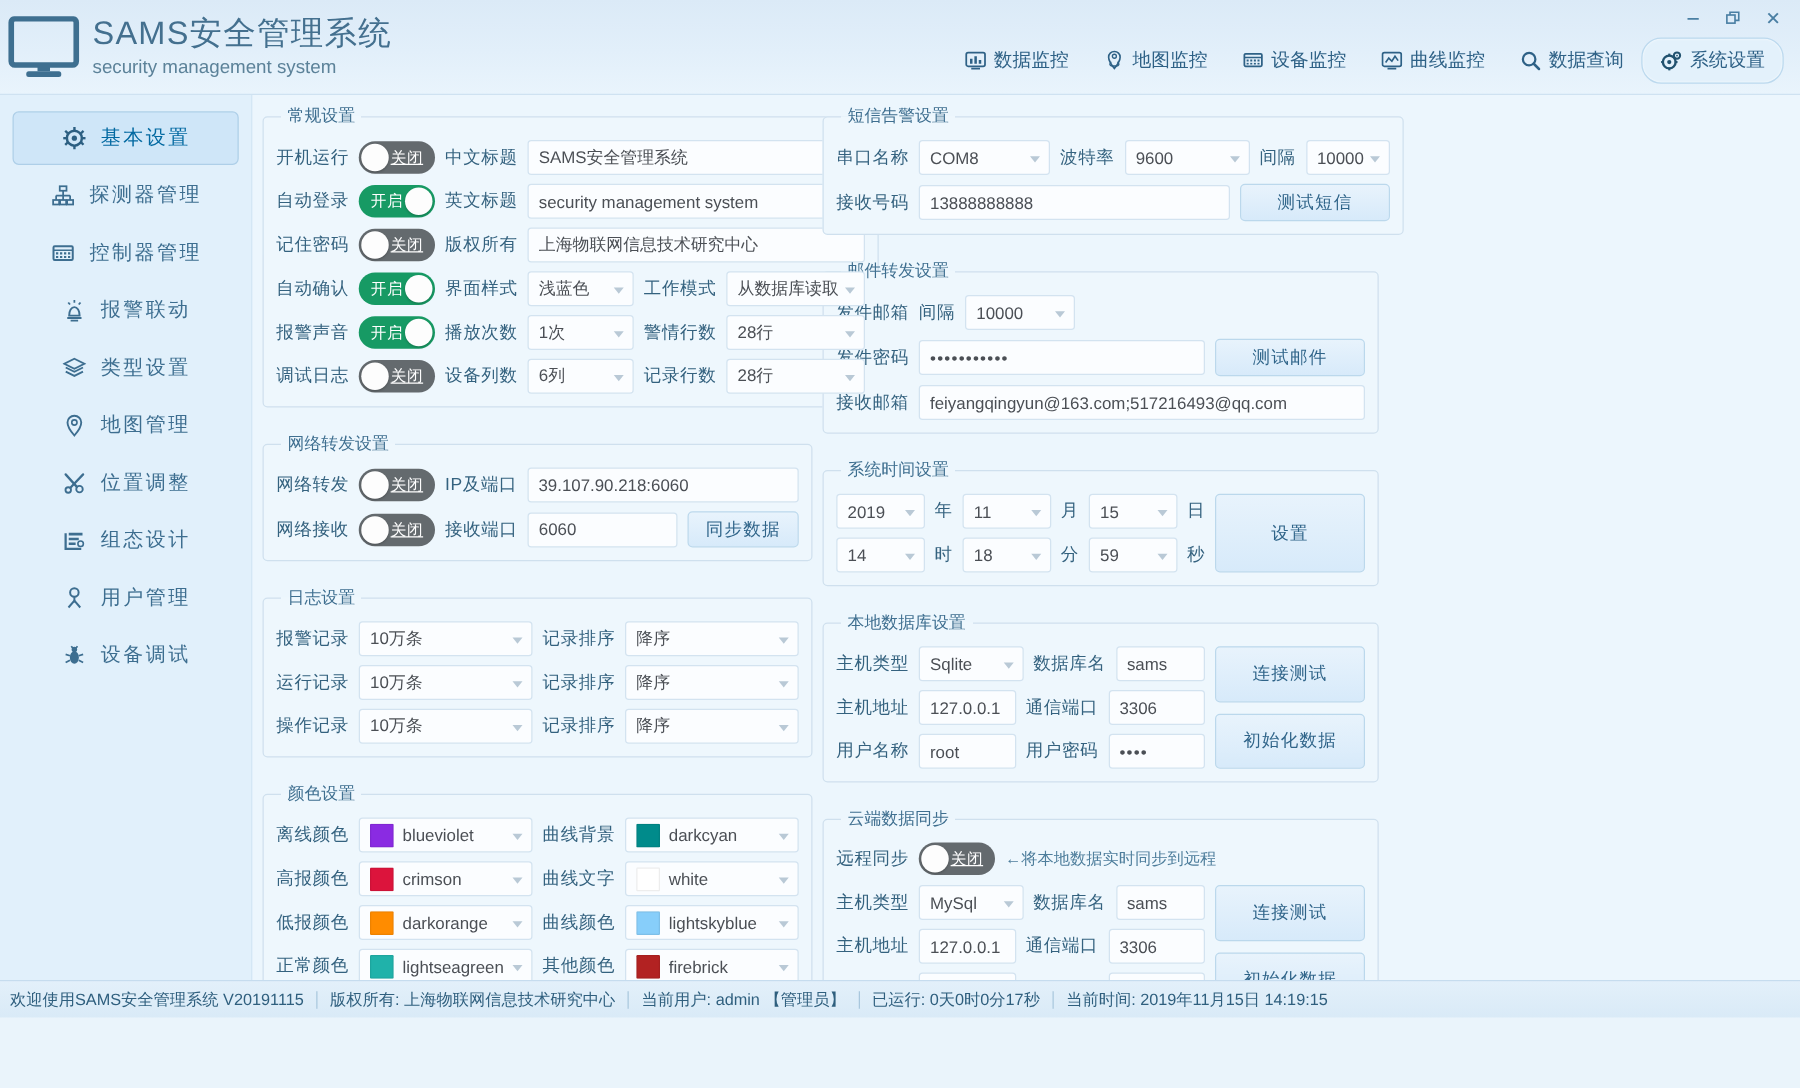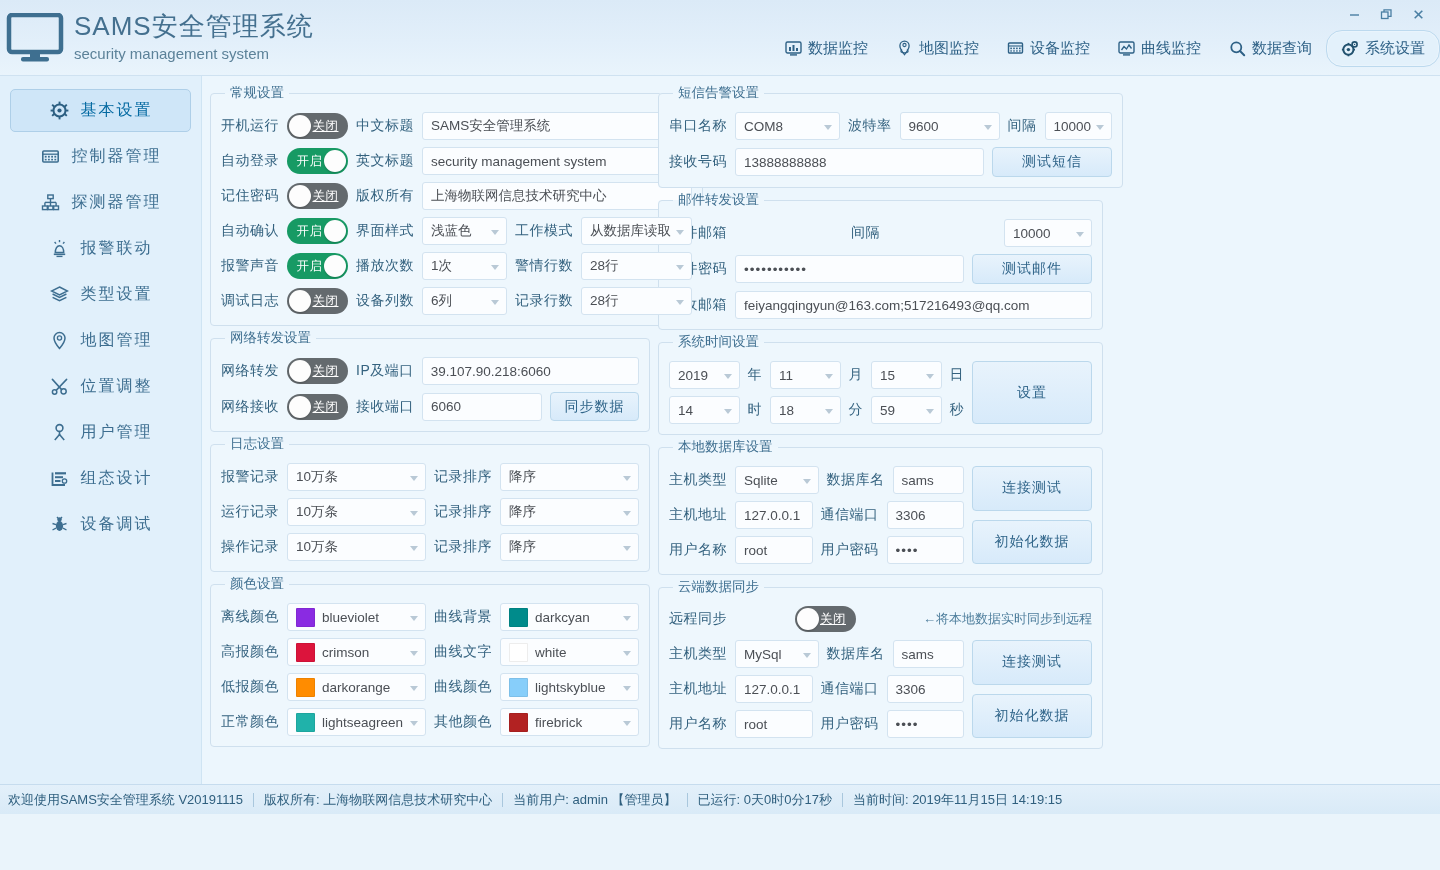--- a/index.html
+++ b/index.html
@@ -35,21 +35,21 @@
   .monitor-icon { width: 58px; height: 50px; }
   .brand { display:flex; flex-direction:column; justify-content:center; margin-left: 4px; }
   .brand-cn {
     font-size: 26px; color:#44708f; letter-spacing: 1px; line-height: 1.15;
     font-weight: 400;
   }
   .brand-en {
     font-size: 15px; color:#5c8299; line-height: 1.3; margin-top: 2px;
   }
   .topnav {
-    position:absolute; right: 0; top: 30px;
+    position:absolute; right: 13px; top: 30px;
     display:flex; align-items:center; gap: 0px;
   }
   .nav-item {
     display:flex; align-items:center; gap:6px;
     padding: 8px 14px;
     font-size: 15px; color:#2e6186;
     border-radius: 16px;
     cursor: pointer;
     white-space: nowrap;
   }
@@ -98,36 +98,36 @@
 
   
   .content {
     flex: 1 1 auto;
     position: relative;
     background: #ecf6fd;
     padding: 8px 8px 0 8px;
     overflow: hidden;
   }
   .columns { display:flex; gap: 8px; align-items: flex-start; }
-  .col { display:flex; flex-direction:column; gap: 3px; }
+  .col { display:flex; flex-direction:column; gap: 20px; }
   .col-left  { width: 440px; }
   .col-right { width: 445px; }
 
   fieldset.panel {
     border: 1px solid #cfe0ee;
     border-radius: 4px;
     padding: 8px 10px 10px 10px;
     background: #eef7fd;
   }
   fieldset.panel > legend {
     font-size: 13.5px; color:#3f6f90; padding: 0 5px; margin-left: 4px;
   }
 
   .row { display:flex; align-items:center; gap: 8px; margin-top: 7px; }
-  .row:first-of-type { margin-top: 2px; justify-content: space-between; }
+  .row:first-of-type { margin-top: 2px; }
   .lbl {
     font-size: 14px; color:#34627f; white-space:nowrap;
     letter-spacing: .5px;
   }
 
   
   .inp {
     height: 28px;
     border: 1px solid #d3e3f0;
     border-radius: 3px;
@@ -349,55 +349,55 @@
             </g>
           </svg>
         </span>
         <span>基本设置</span>
       </div>
 
 
       <div class="side-item">
         <span class="si-icon">
           <svg width="19" height="19" viewBox="0 0 19 19">
+            <rect x="6.8" y="2" width="5.4" height="3.6" fill="none" stroke="#3d6e90" stroke-width="1.4"></rect>
+            <rect x="1.5" y="13" width="4.8" height="3.6" fill="none" stroke="#3d6e90" stroke-width="1.4"></rect>
+            <rect x="7.1" y="13" width="4.8" height="3.6" fill="none" stroke="#3d6e90" stroke-width="1.4"></rect>
+            <rect x="12.7" y="13" width="4.8" height="3.6" fill="none" stroke="#3d6e90" stroke-width="1.4"></rect>
+            <line x1="9.5" y1="5.6" x2="9.5" y2="9.4" stroke="#3d6e90" stroke-width="1.4"></line>
+            <line x1="3.9" y1="9.4" x2="15.1" y2="9.4" stroke="#3d6e90" stroke-width="1.4"></line>
+            <line x1="3.9" y1="9.4" x2="3.9" y2="13" stroke="#3d6e90" stroke-width="1.4"></line>
+            <line x1="9.5" y1="9.4" x2="9.5" y2="13" stroke="#3d6e90" stroke-width="1.4"></line>
+            <line x1="15.1" y1="9.4" x2="15.1" y2="13" stroke="#3d6e90" stroke-width="1.4"></line>
+          </svg>
+        </span>
+        <span>探测器管理</span>
+      </div>
+
+      <div class="side-item">
+        <span class="si-icon">
+          <svg width="19" height="19" viewBox="0 0 19 19">
             <rect x="1.8" y="4" width="15.4" height="11" rx="1" fill="none" stroke="#3d6e90" stroke-width="1.6"></rect>
             <line x1="1.8" y1="7.2" x2="17.2" y2="7.2" stroke="#3d6e90" stroke-width="1.3"></line>
             <rect x="3.8" y="8.8" width="1.8" height="1.8" fill="#3d6e90"></rect>
             <rect x="7" y="8.8" width="1.8" height="1.8" fill="#3d6e90"></rect>
             <rect x="10.2" y="8.8" width="1.8" height="1.8" fill="#3d6e90"></rect>
             <rect x="13.4" y="8.8" width="1.8" height="1.8" fill="#3d6e90"></rect>
             <rect x="3.8" y="11.8" width="1.8" height="1.6" fill="#3d6e90"></rect>
             <rect x="7" y="11.8" width="1.8" height="1.6" fill="#3d6e90"></rect>
             <rect x="10.2" y="11.8" width="1.8" height="1.6" fill="#3d6e90"></rect>
             <rect x="13.4" y="11.8" width="1.8" height="1.6" fill="#3d6e90"></rect>
           </svg>
         </span>
         <span>控制器管理</span>
       </div>
 
       <div class="side-item">
         <span class="si-icon">
           <svg width="19" height="19" viewBox="0 0 19 19">
-            <rect x="6.8" y="2" width="5.4" height="3.6" fill="none" stroke="#3d6e90" stroke-width="1.4"></rect>
-            <rect x="1.5" y="13" width="4.8" height="3.6" fill="none" stroke="#3d6e90" stroke-width="1.4"></rect>
-            <rect x="7.1" y="13" width="4.8" height="3.6" fill="none" stroke="#3d6e90" stroke-width="1.4"></rect>
-            <rect x="12.7" y="13" width="4.8" height="3.6" fill="none" stroke="#3d6e90" stroke-width="1.4"></rect>
-            <line x1="9.5" y1="5.6" x2="9.5" y2="9.4" stroke="#3d6e90" stroke-width="1.4"></line>
-            <line x1="3.9" y1="9.4" x2="15.1" y2="9.4" stroke="#3d6e90" stroke-width="1.4"></line>
-            <line x1="3.9" y1="9.4" x2="3.9" y2="13" stroke="#3d6e90" stroke-width="1.4"></line>
-            <line x1="9.5" y1="9.4" x2="9.5" y2="13" stroke="#3d6e90" stroke-width="1.4"></line>
-            <line x1="15.1" y1="9.4" x2="15.1" y2="13" stroke="#3d6e90" stroke-width="1.4"></line>
-          </svg>
-        </span>
-        <span>探测器管理</span>
-      </div>
-
-      <div class="side-item">
-        <span class="si-icon">
-          <svg width="19" height="19" viewBox="0 0 19 19">
             <line x1="9.5" y1="1" x2="9.5" y2="3.2" stroke="#3d6e90" stroke-width="1.4"></line>
             <line x1="4.6" y1="3" x2="6" y2="4.6" stroke="#3d6e90" stroke-width="1.4"></line>
             <line x1="14.4" y1="3" x2="13" y2="4.6" stroke="#3d6e90" stroke-width="1.4"></line>
             <path d="M5.3 13.5 C5.3 9.6 7.1 6.7 9.5 6.7 C11.9 6.7 13.7 9.6 13.7 13.5 Z" fill="none" stroke="#3d6e90" stroke-width="1.5"></path>
             <line x1="3.8" y1="15.3" x2="15.2" y2="15.3" stroke="#3d6e90" stroke-width="1.6"></line>
             <line x1="6.5" y1="17.4" x2="12.5" y2="17.4" stroke="#3d6e90" stroke-width="1.4"></line>
           </svg>
         </span>
         <span>报警联动</span>
       </div>
@@ -431,40 +431,40 @@
             <circle cx="13.6" cy="14.3" r="2.6" fill="none" stroke="#3d6e90" stroke-width="1.5"></circle>
             <circle cx="4.6" cy="15" r="2.2" fill="none" stroke="#3d6e90" stroke-width="1.5"></circle>
           </svg>
         </span>
         <span>位置调整</span>
       </div>
 
       <div class="side-item">
         <span class="si-icon">
           <svg width="19" height="19" viewBox="0 0 19 19">
-            <circle cx="9.5" cy="5" r="3.4" fill="none" stroke="#3d6e90" stroke-width="1.6"></circle>
-            <line x1="9.5" y1="8.4" x2="9.5" y2="13" stroke="#3d6e90" stroke-width="1.6"></line>
-            <line x1="9.5" y1="11.5" x2="4.8" y2="17" stroke="#3d6e90" stroke-width="1.6"></line>
-            <line x1="9.5" y1="11.5" x2="14.2" y2="17" stroke="#3d6e90" stroke-width="1.6"></line>
-          </svg>
-        </span>
-        <span>用户管理</span>
-      </div>
-
-      <div class="side-item">
-        <span class="si-icon">
-          <svg width="19" height="19" viewBox="0 0 19 19">
             <path d="M2.5 3.5 L2.5 16 L15 16" fill="none" stroke="#3d6e90" stroke-width="1.8"></path>
             <rect x="5" y="3.2" width="11" height="2.2" fill="#3d6e90"></rect>
             <rect x="5" y="7.2" width="8" height="2" fill="#3d6e90"></rect>
             <rect x="5" y="11" width="5.5" height="2" fill="#3d6e90"></rect>
             <circle cx="14.5" cy="12" r="2.2" fill="none" stroke="#3d6e90" stroke-width="1.3"></circle>
           </svg>
         </span>
         <span>组态设计</span>
+      </div>
+
+      <div class="side-item">
+        <span class="si-icon">
+          <svg width="19" height="19" viewBox="0 0 19 19">
+            <circle cx="9.5" cy="5" r="3.4" fill="none" stroke="#3d6e90" stroke-width="1.6"></circle>
+            <line x1="9.5" y1="8.4" x2="9.5" y2="13" stroke="#3d6e90" stroke-width="1.6"></line>
+            <line x1="9.5" y1="11.5" x2="4.8" y2="17" stroke="#3d6e90" stroke-width="1.6"></line>
+            <line x1="9.5" y1="11.5" x2="14.2" y2="17" stroke="#3d6e90" stroke-width="1.6"></line>
+          </svg>
+        </span>
+        <span>用户管理</span>
       </div>
 
       <div class="side-item">
         <span class="si-icon">
           <svg width="19" height="19" viewBox="0 0 19 19">
             <ellipse cx="9.5" cy="11" rx="3.6" ry="5" fill="#3d6e90"></ellipse>
             <circle cx="9.5" cy="4.5" r="2.2" fill="#3d6e90"></circle>
             <line x1="7" y1="2" x2="8.4" y2="3.6" stroke="#3d6e90" stroke-width="1.4"></line>
             <line x1="12" y1="2" x2="10.6" y2="3.6" stroke="#3d6e90" stroke-width="1.4"></line>
             <line x1="2.5" y1="8.5" x2="6" y2="9.6" stroke="#3d6e90" stroke-width="1.4"></line>

